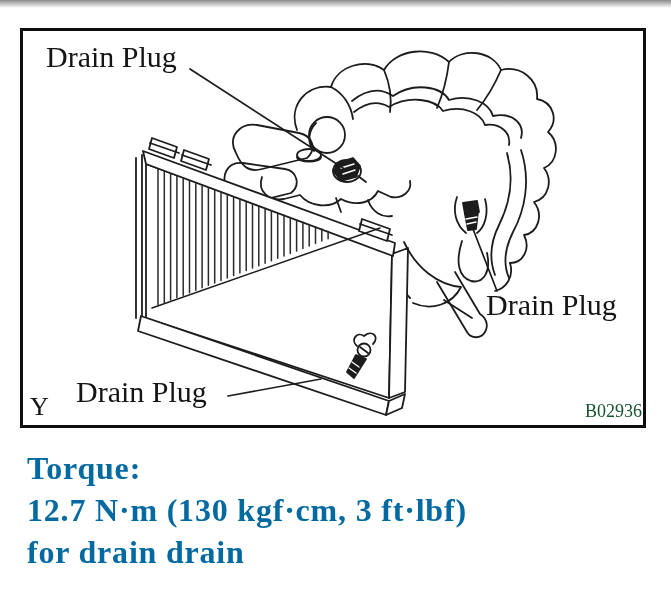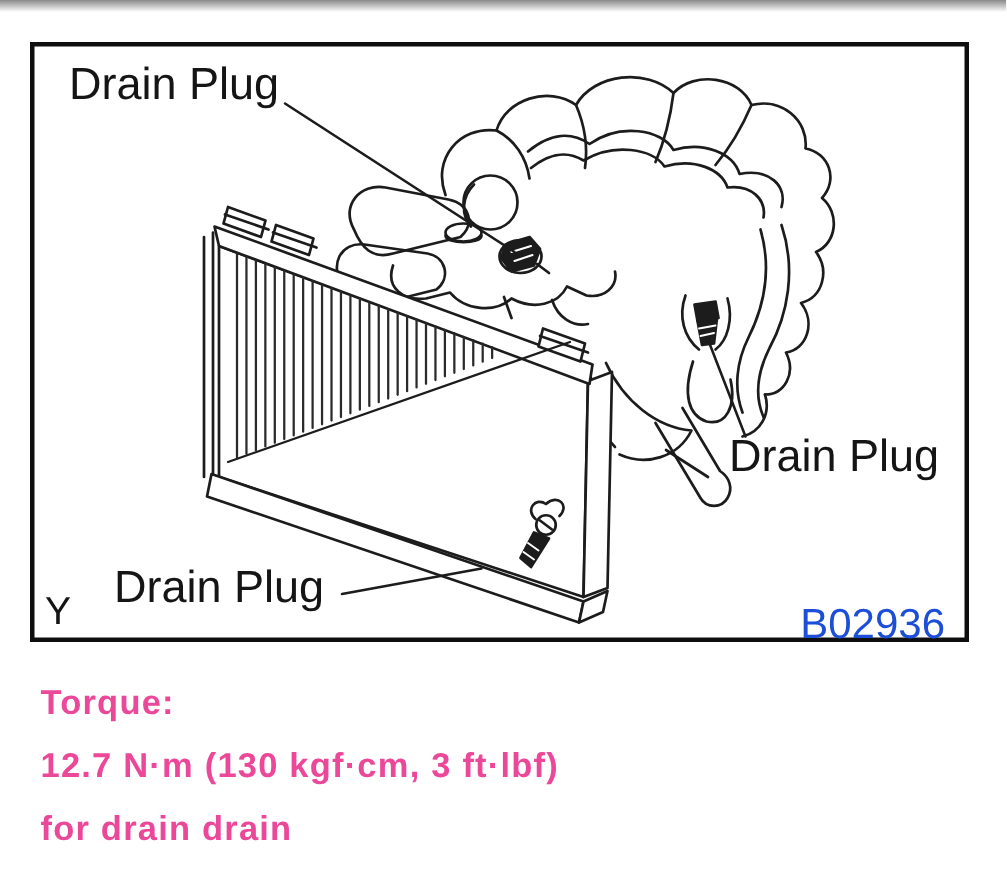--- a/index.html
+++ b/index.html
@@ -1,18 +1,18 @@
 <!DOCTYPE html>
 <html><head>
 <meta charset="utf-8">
 <style>
   html,body{margin:0;padding:0;background:#fff;}
   .page{
     position:relative;width:671px;height:595px;background:#ffffff;
-    font-family:Liberation Sans, sans-serif;color:#111;overflow:hidden;
+    font-family:Liberation Serif, serif;color:#111;overflow:hidden;
   }
   .top-fade{
     position:absolute;left:0;top:0;width:671px;height:8px;
     background:linear-gradient(#8a8a8a,#ffffff);
   }
   .frame{
     position:absolute;left:20px;top:28px;width:620px;height:394px;
     border:3px solid #0e0e0e;background:#ffffff;
   }
   svg.diagram{position:absolute;left:0;top:0;width:671px;height:595px;}
@@ -20,27 +20,27 @@
     position:absolute;font-size:30px;font-weight:400;letter-spacing:0px;
     color:#151515;white-space:nowrap;line-height:1;
   }
   .callout-top{left:46px;top:42px;}
   .callout-right{left:486px;top:290px;}
   .callout-bottom{left:76px;top:377px;}
   .view-marker{
     position:absolute;left:30px;top:394px;font-size:26px;color:#151515;line-height:1;
   }
   .figure-code{
-    position:absolute;left:528px;top:402px;width:102px;text-align:right;
-    font-size:28px;color:#1d4ed8;line-height:1;
+    position:absolute;left:540px;top:402px;width:102px;text-align:right;
+    font-size:18px;color:#14532d;line-height:1;
   }
   .torque{
     position:absolute;left:27px;top:447px;
-    font-size:23px;font-weight:700;line-height:42px;letter-spacing:0.8px;
-    color:#ec4899;white-space:nowrap;
+    font-size:32px;font-weight:700;line-height:42px;letter-spacing:0.8px;
+    color:#0369a1;white-space:nowrap;
   }
   .torque div{height:42px;}
 </style>
 </head>
 <body>
 
 <div class="page">
 
   <div class="top-fade"></div>
 

